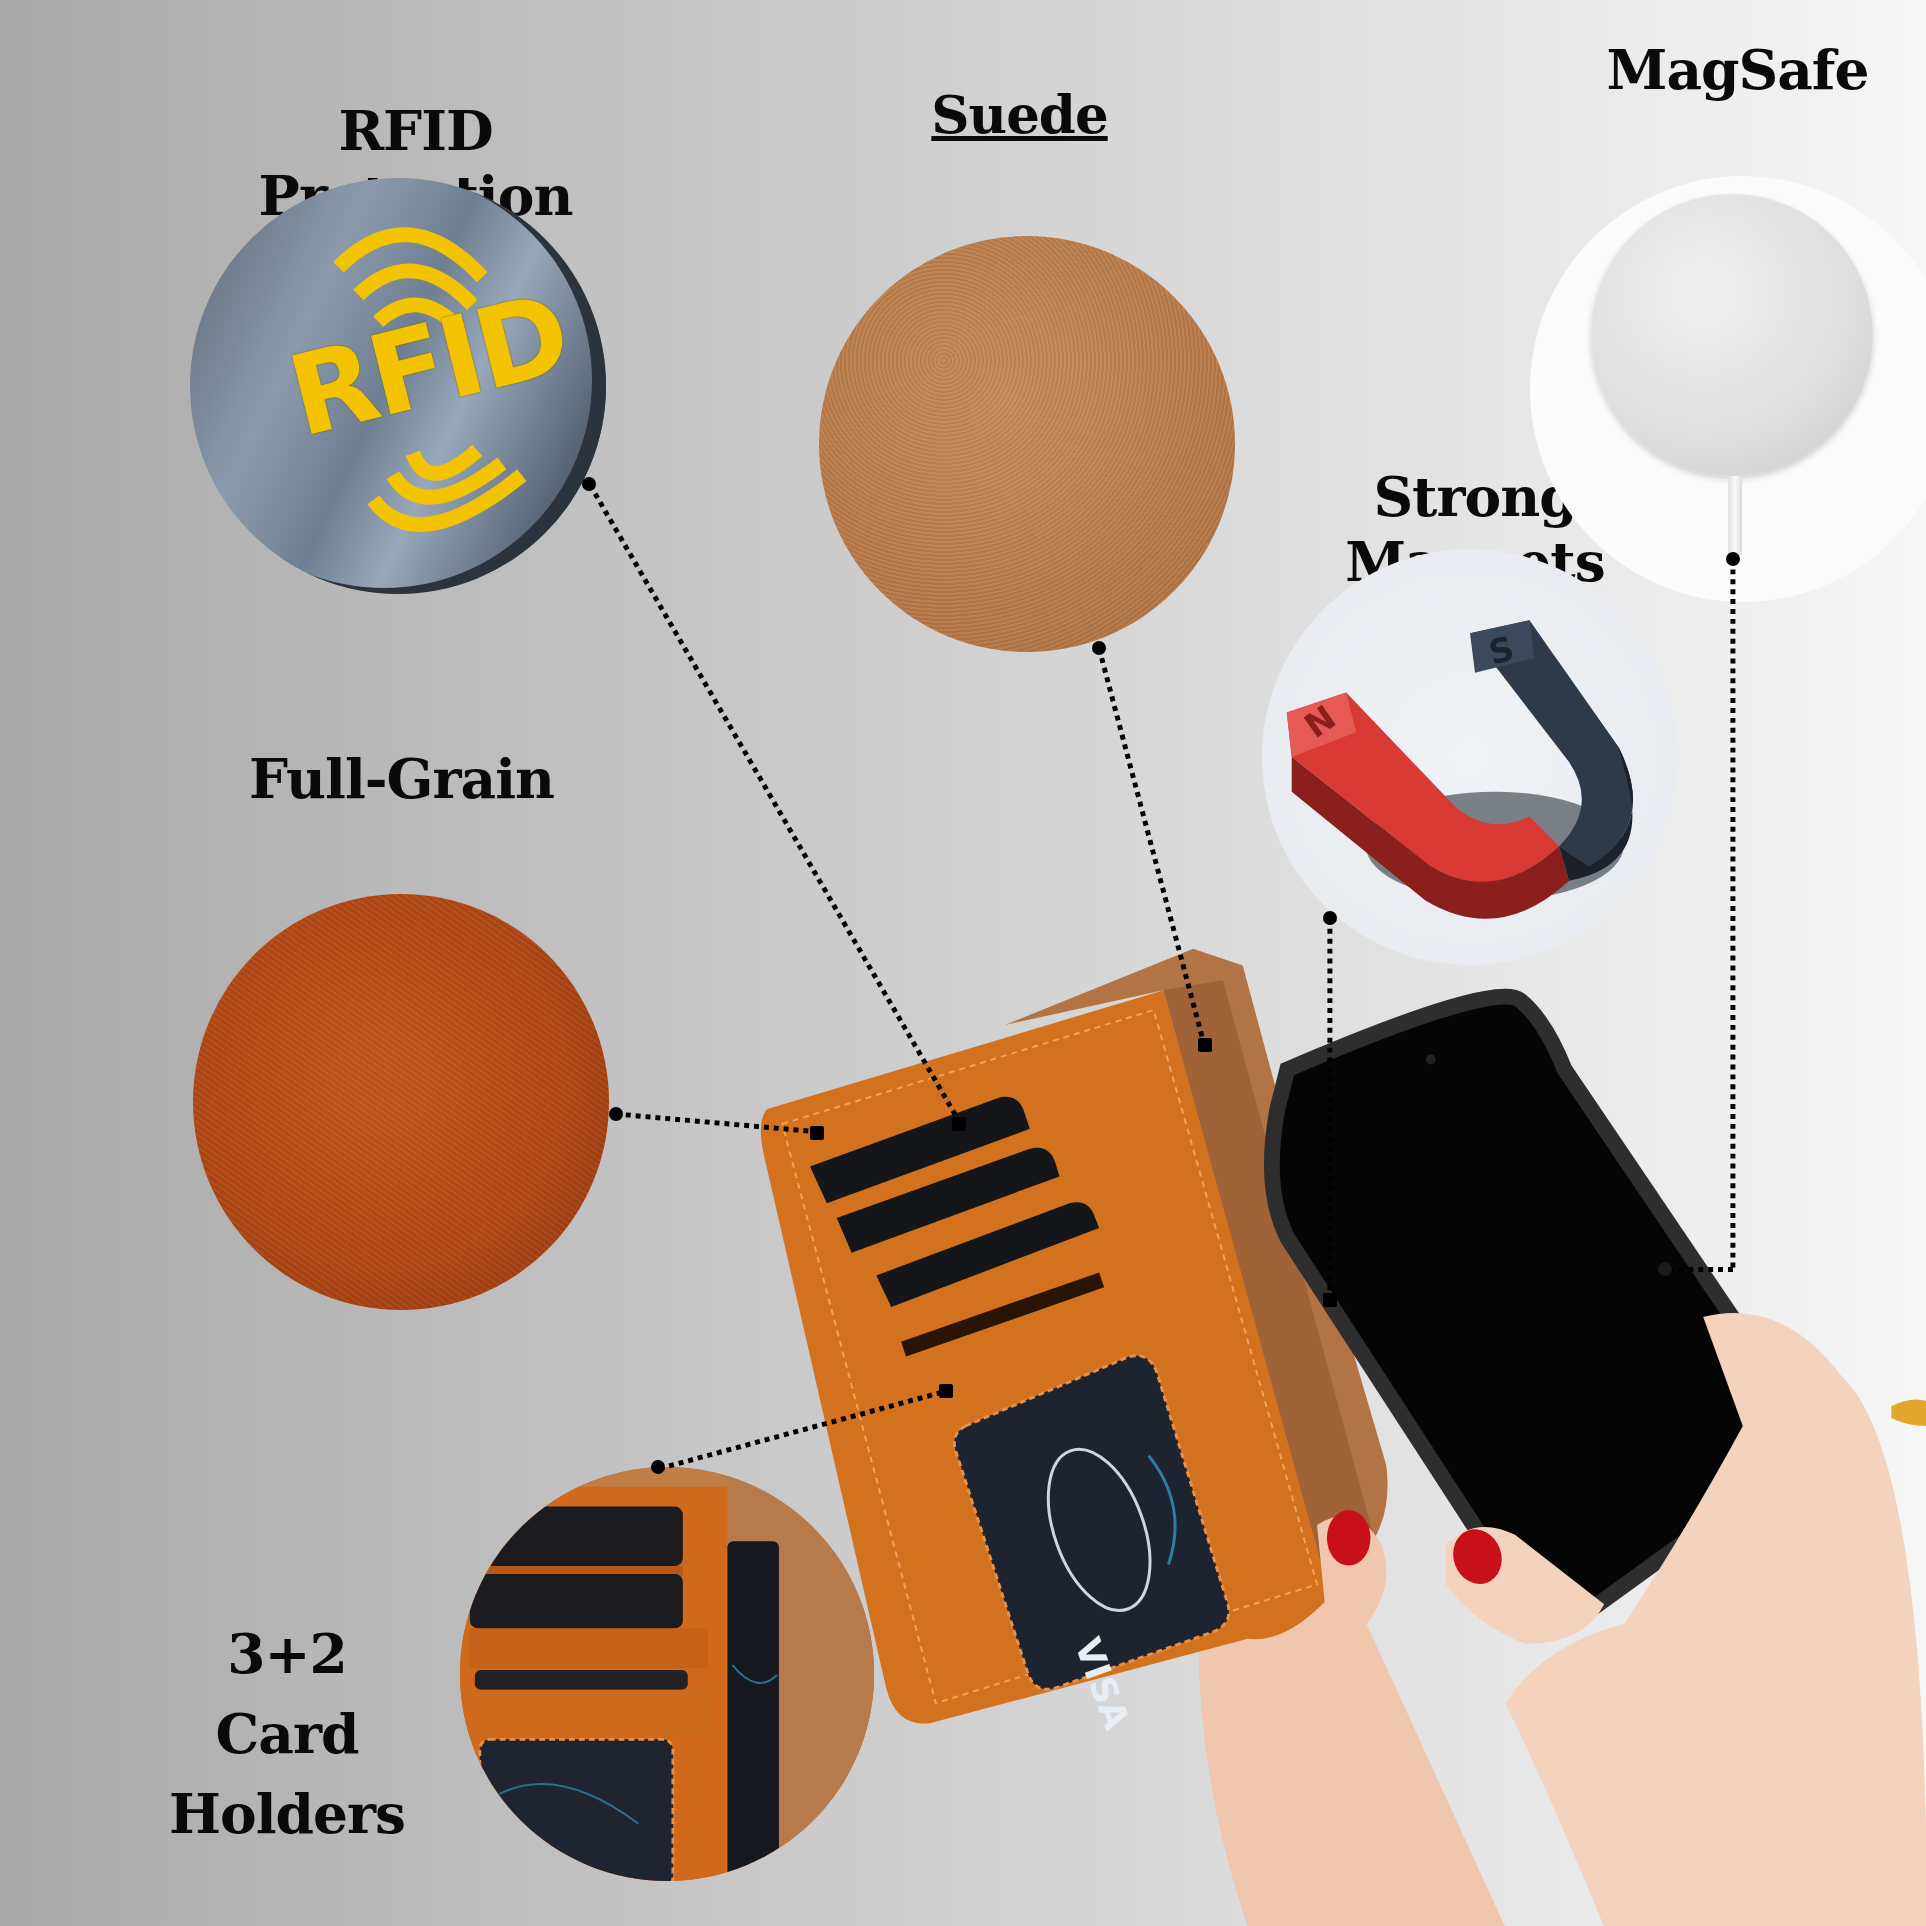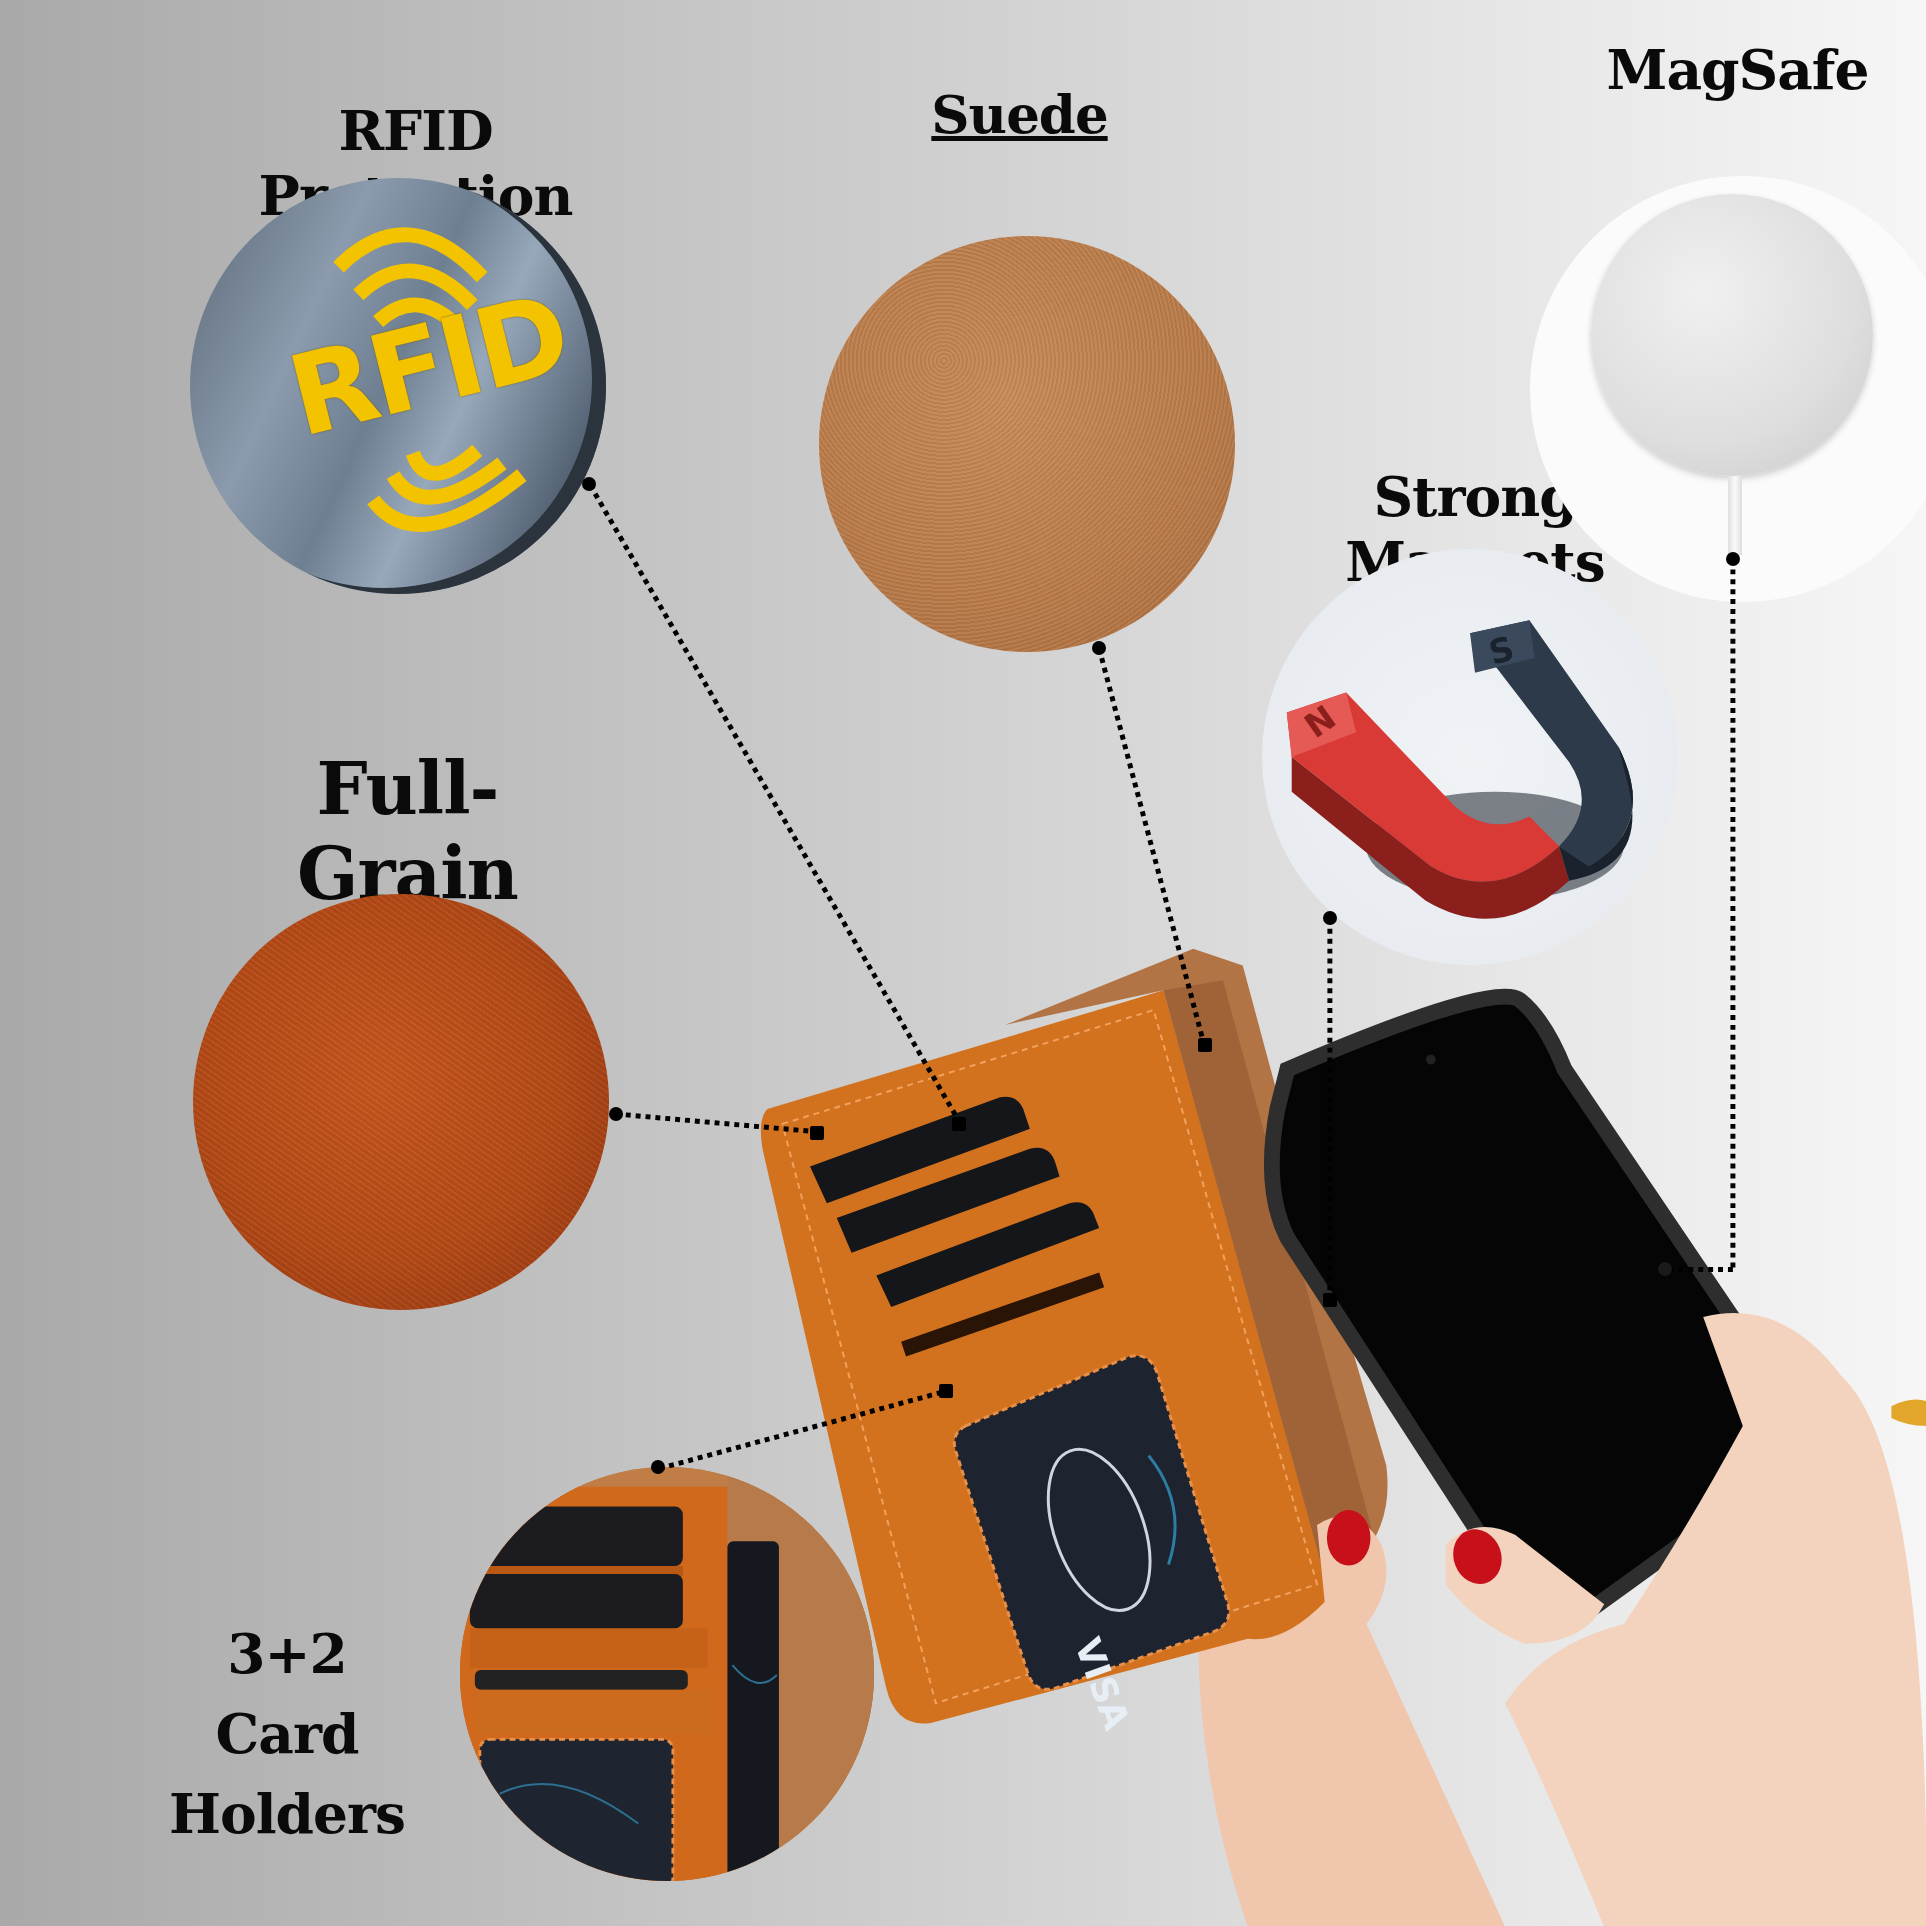--- a/index.html
+++ b/index.html
@@ -56,21 +56,21 @@
 <div class="title" style="left:851px;top:83px;width:337px;font-size:53px;text-decoration:underline;">
   <div>Suede</div>
 </div>
 
 <div class="title" style="left:1564px;top:38px;width:347px;font-size:55px;">
   <div>MagSafe</div>
 </div>
 
 <div class="title" style="left:1257px;top:465px;width:436px;font-size:55px;">Strong Magnets</div>
 
-<div class="title" style="left:234px;top:747px;width:347px;font-size:72px;">
+<div class="title" style="left:228px;top:747px;width:347px;font-size:55px;">
   <div>Full-Grain</div>
 </div>
 
 <div class="title" style="left:99px;top:1614px;width:376px;font-size:55px;line-height:1.45;">
   <div>3+2</div>
   <div>Card Holders</div>
 </div>
 
 <div class="circle" id="rfid">
   <svg width="416" height="416" viewBox="0 0 420 420">

